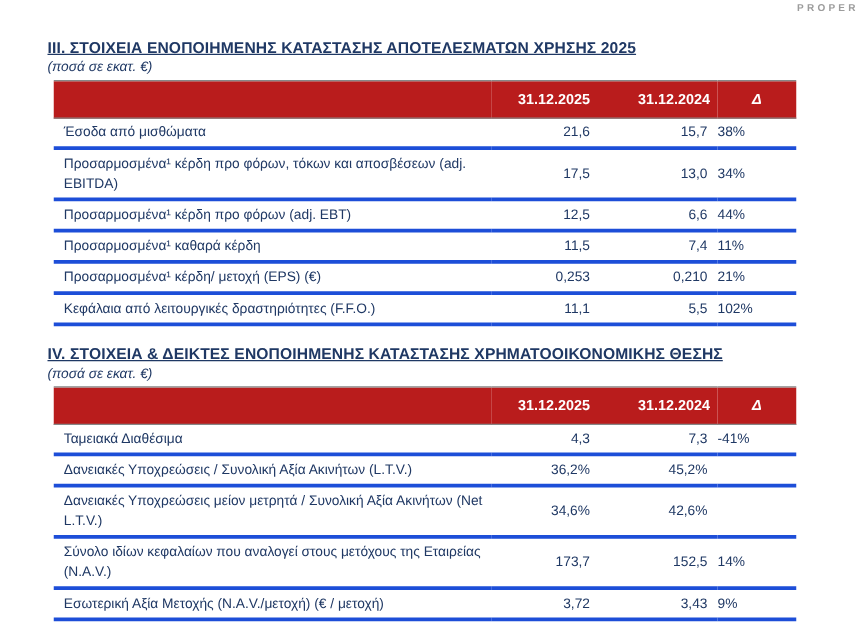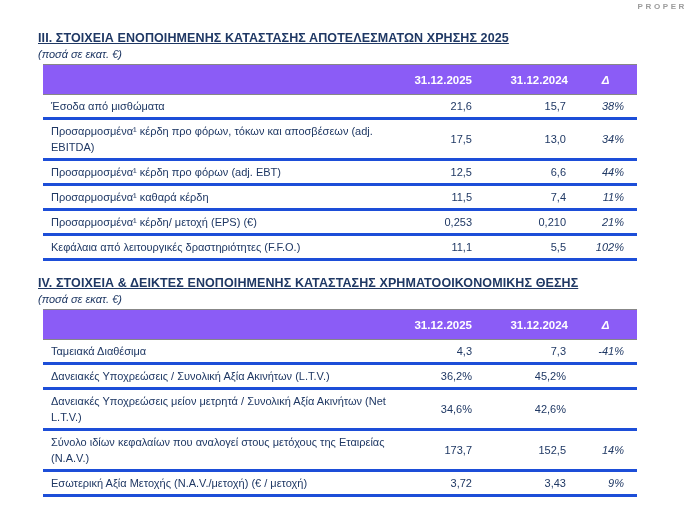--- a/index.html
+++ b/index.html
@@ -18,34 +18,34 @@
   .tbl-title{
     margin:0 0 3px 0;font-size:12.5px;font-weight:700;
     text-decoration:underline;color:#1F3864;letter-spacing:.1px;
   }
   .tbl-subtitle{font-style:italic;font-size:11px;margin:0 16px 4px 0;color:#1F3864;}
   table.ftable{
     border-collapse:collapse;table-layout:fixed;width:580px;margin-left:5px;
     font-size:11px;color:#1F3864;
   }
   .ftable thead th{
-    background:#8b5cf6;color:#ffffff;font-weight:700;font-size:11.5px;
+    background:#b91c1c;color:#ffffff;font-weight:700;font-size:11.5px;
     height:29px;padding:0;border-top:1px solid #878787;border-bottom:1px solid #878787;
   }
   .ftable th.lbl{width:350px;}
   .ftable th.num{width:79px;text-align:right;padding-right:8px;}
   .ftable th.num2{width:88px;text-align:right;padding-right:6px;}
   .ftable th.delta{width:63px;text-align:center;font-style:italic;}
   .ftable tbody td{
     border-bottom:3px solid #1d4ed8;padding:3px 0;line-height:16px;
     vertical-align:middle;
   }
   .ftable tbody td.lbl{padding-left:8px;padding-right:4px;}
   .ftable tbody td.num{text-align:right;padding-right:8px;margin-top:12px;}
-  .ftable tbody td.delta{text-align:right;padding-right:13px;font-style:italic;}
+  .ftable tbody td.delta{padding-right:13px;}
 </style>
 </head>
 <body>
 
 <div class="page">
 
   <div class="watermark">PROPER</div>
 
   <section class="tbl-section sec-1">
     <h2 class="tbl-title">III. ΣΤΟΙΧΕΙΑ ΕΝΟΠΟΙΗΜΕΝΗΣ ΚΑΤΑΣΤΑΣΗΣ ΑΠΟΤΕΛΕΣΜΑΤΩΝ ΧΡΗΣΗΣ 2025</h2>

